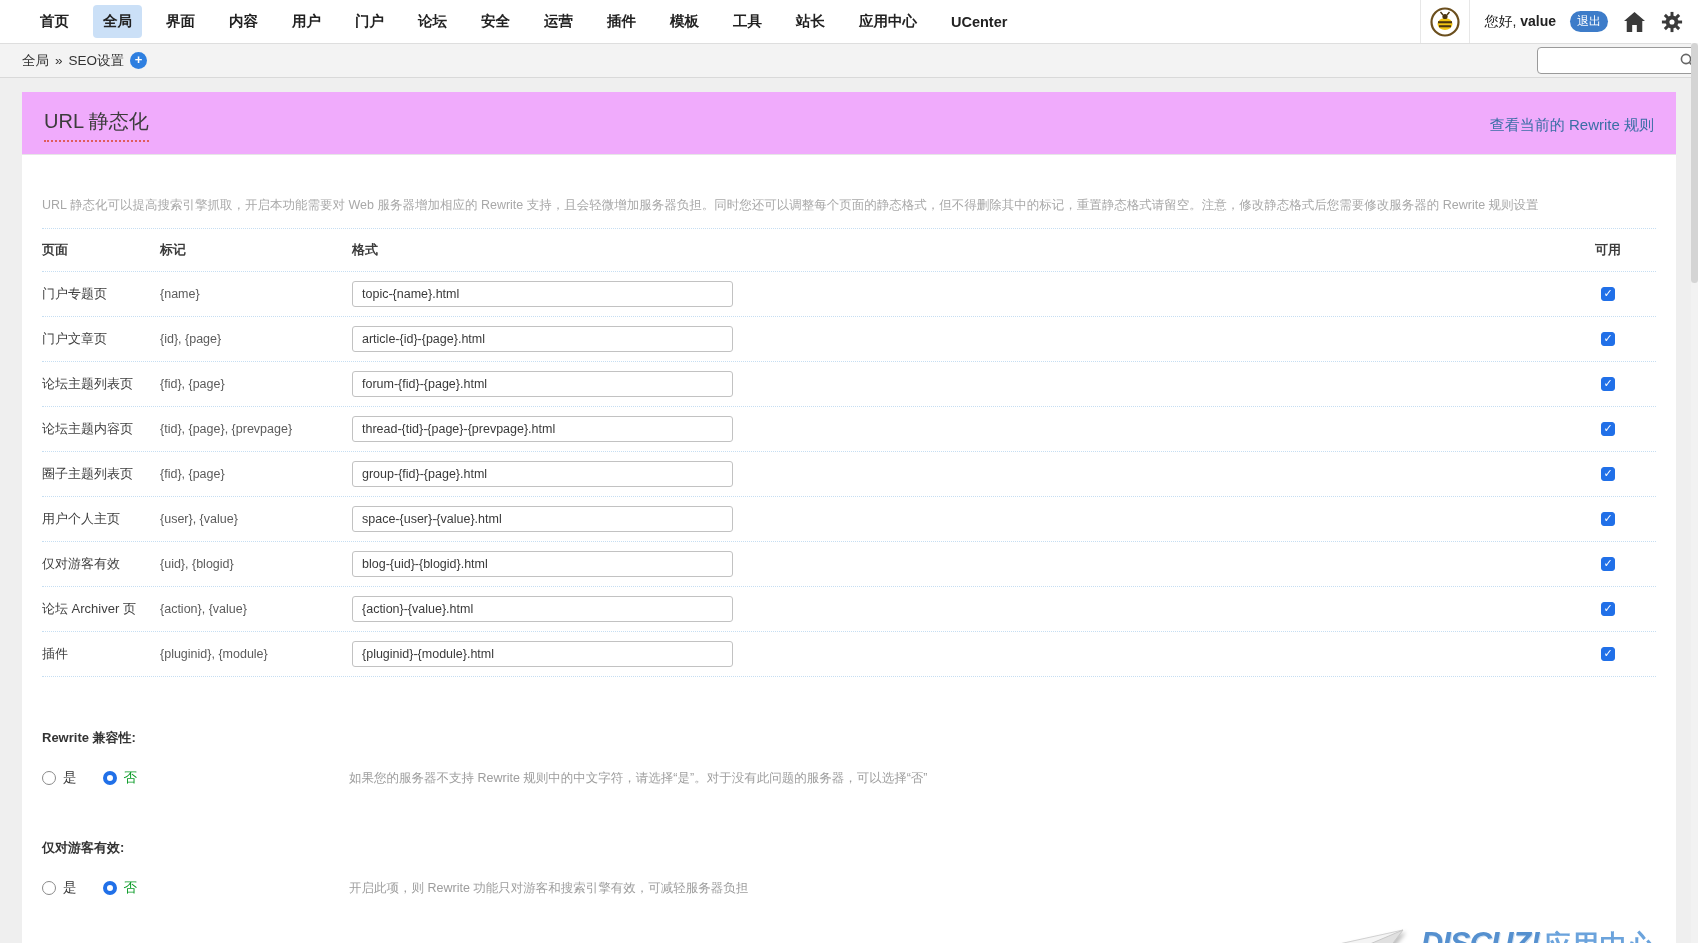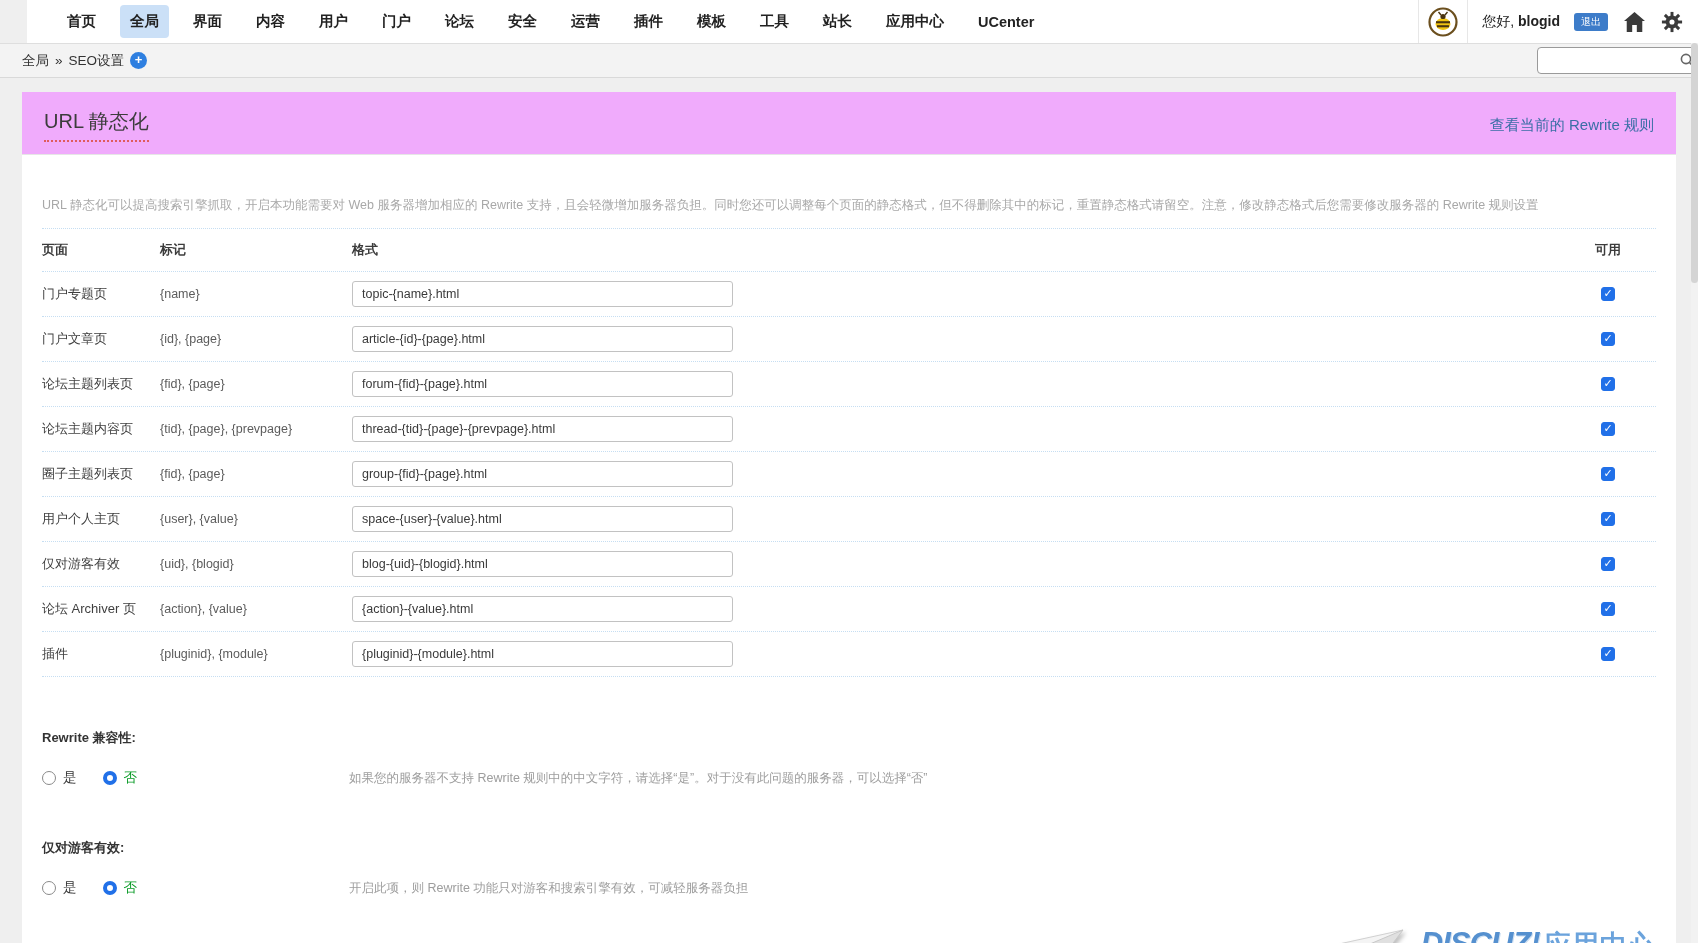--- a/index.html
+++ b/index.html
@@ -1,32 +1,32 @@
 <!DOCTYPE html>
 <html><head>
 <meta charset="utf-8">
 <style>
   * { margin:0; padding:0; box-sizing:border-box; }
   html,body { width:1698px; height:943px; overflow:hidden; background:#efefef;
     font-family:"Liberation Sans","DejaVu Sans",sans-serif; }
 
   
   .topnav { height:43px; background:#fff; display:flex; align-items:center;
-    padding:0 14px 0 30px; position:relative;margin-left:27px; }
+    padding:0 14px 0 30px; position:relative; }
   .nav-items { display:flex; align-items:center; gap:14px; }
   .nav-item { font-size:14.5px; color:#222; font-weight:600; padding:7px 10px;
     border-radius:4px; cursor:pointer; white-space:nowrap; }
   .nav-item.on { background:#cbe0f7; }
   .nav-right { margin-left:auto; display:flex; align-items:center; gap:14px; }
   .avatar-box { width:50px; height:43px; display:flex; align-items:center; justify-content:center;
     border-left:1px solid #e7e7e7; border-right:1px solid #e7e7e7; }
   .greeting { font-size:14px; color:#222; }
   .greeting b { font-weight:700; }
-  .logout-btn { background:#3d7cc9; color:#fff; font-size:10px; padding:2px 7px;
-    border-radius:3px; cursor:pointer; }
+  .logout-btn { background:#3d7cc9; color:#fff; font-size:12px; padding:2px 7px;
+    border-radius:11px; cursor:pointer; }
   .icon-btn { width:24px; height:24px; display:flex; align-items:center; justify-content:center; cursor:pointer; }
 
   
   .crumbbar { height:35px; background:#f3f3f3; border-top:1px solid #dedede;
     border-bottom:1px solid #d9d9d9; display:flex; align-items:center; padding:0 0 0 22px; }
   .crumb { font-size:13.5px; color:#333; display:flex; align-items:center; gap:6px; }
   .plus-circle { width:17px; height:17px; border-radius:50%; background:#2e7fe0; color:#fff;
     font-size:13px; line-height:16px; text-align:center; font-weight:700; margin-left:6px; cursor:pointer; }
   .searchwrap { margin-left:auto; position:relative; margin-right:-14px; }
   .search-input { width:175px; height:27px; border:1px solid #9a9a9a; border-radius:4px;
@@ -108,21 +108,21 @@
     <div class="avatar-box">
       <svg width="30" height="30" viewBox="0 0 30 30">
         <circle cx="15" cy="15" r="13.5" fill="#fff" stroke="#6b4f1e" stroke-width="2.2"></circle>
         <ellipse cx="15" cy="17" rx="7.5" ry="6" fill="#f2c513"></ellipse>
         <rect x="8" y="14.2" width="14" height="2.1" fill="#4a3510"></rect>
         <rect x="9" y="18.2" width="12" height="2.1" fill="#4a3510"></rect>
         <circle cx="15" cy="9.5" r="2.6" fill="#4a3510"></circle>
         <path d="M13 8 L10.5 5 M17 8 L19.5 5" stroke="#4a3510" stroke-width="1.4" fill="none"></path>
       </svg>
     </div>
-    <span class="greeting"><span>您好,</span> <b>blogid</b></span>
+    <span class="greeting"><span>您好,</span> <b>value</b></span>
     <span class="logout-btn">退出</span>
     <span class="icon-btn">
       <svg width="21" height="20" viewBox="0 0 20 19">
           <path d="M10 0 L20 8.6 L17.4 8.6 L17.4 19 L12.2 19 L12.2 12.4 L7.8 12.4 L7.8 19 L2.6 19 L2.6 8.6 L0 8.6 Z" fill="#3a3a3a"></path>
         </svg>
     </span>
     <span class="icon-btn">
       <svg width="22" height="22" viewBox="0 0 24 24">
         <g fill="#3a3a3a">
           <rect x="10.4" y="1" width="3.2" height="5"></rect>

